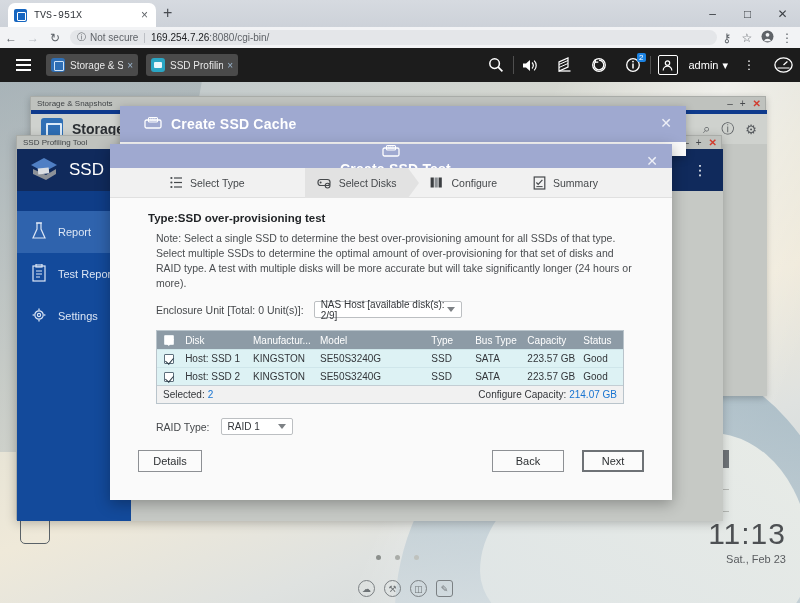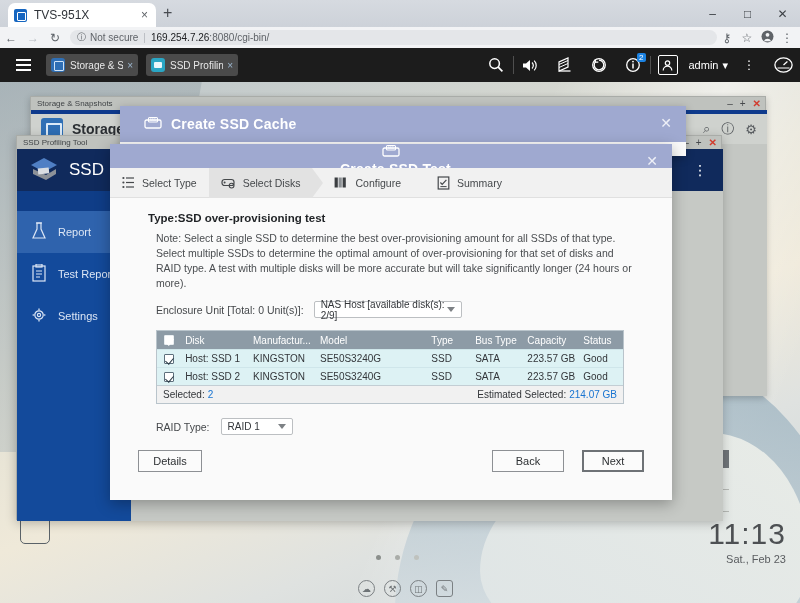--- a/index.html
+++ b/index.html
@@ -23,22 +23,22 @@
     display:flex; align-items:center; padding:0 6px;
   }
   .tab-favicon {
     width:13px; height:13px; background:#1565c0; border-radius:2px;
     position:relative; flex:0 0 auto;
   }
   .tab-favicon::after{
     content:""; position:absolute; left:3px; top:3px; width:7px; height:7px;
     border:1.6px solid #fff; border-radius:1px;
   }
-  .tab-title { font-size:12px; color:#30343a; margin-left:7px; flex:1 1 auto;
-    white-space:nowrap; overflow:hidden; }
+  .tab-title { font-size:10px; color:#30343a; margin-left:7px; flex:1 1 auto;
+    white-space:nowrap; overflow:hidden;font-family:Liberation Mono, monospace; }
   .tab-close { font-size:12px; color:#5f6368; line-height:1; padding:0 2px; }
   .tab-new { position:absolute; left:163px; top:6px; font-size:16px; color:#474b50;
     line-height:14px; }
 
   .win-btns { position:absolute; right:0; top:0; height:27px; display:flex; }
   .win-btn { width:35px; height:27px; display:flex; align-items:center;
     justify-content:center; font-size:12px; color:#3b3f44; }
 
   .chrome-toolbar {
     position:absolute; left:0; top:27px; width:800px; height:21px;
@@ -236,21 +236,21 @@
   
   .dlg-test {
     position:absolute; left:110px; top:144px; width:562px; height:356px;
     background:#fafafa; box-shadow:0 4px 14px rgba(0,0,0,.3);
   }
   .dt-bar { height:24px; background:#9fa9d0; display:flex; align-items:center;
     position:relative;flex-direction:column; }
   .dt-steps { height:30px; background:#f1f1f1; display:flex; align-items:center;
     border-bottom:1px solid #e0e0e0; position:relative; }
   .step { display:flex; align-items:center; gap:7px; padding:0 12px; height:30px;
-    font-size:10.5px; color:#45484b; position:relative; }
+    font-size:10.5px; color:#45484b; position:relative;margin-left:48px; }
   .step.active { background:#e2e2e2; }
   .step.active::after {
     content:""; position:absolute; right:-11px; top:0; width:0; height:0;
     border-top:15px solid transparent; border-bottom:15px solid transparent;
     border-left:11px solid #e2e2e2;
   }
   .dt-body { padding:14px 0 0 0; position:relative; height:290px; }
   .dt-type { font-size:11.5px; font-weight:bold; color:#1f2225; margin:0 0 7px 38px; }
   .dt-note { font-size:10.5px; color:#4a4d50; line-height:15px;
     margin:0 36px 0 46px; }
@@ -567,21 +567,21 @@
           <span class="c-type">SSD</span>
           <span class="c-bus">SATA</span>
           <span class="c-cap">223.57 GB</span>
           <span class="c-st">Good</span>
         </div>
 
         <div class="tbl-f">
           <span>Selected:</span>
           <span class="blue" style="margin-left:3px;">2</span>
           <span style="flex:1 1 auto;"></span>
-          <span>Estimated Selected:</span>
+          <span>Configure Capacity:</span>
           <span class="blue" style="margin-left:3px;">214.07 GB</span>
         </div>
       </div>
 
       <div class="raid-row">
         <span class="enc-lbl">RAID Type:</span>
         <span class="sel" style="width:72px;">
           <span>RAID 1</span>
           <span class="car"></span>
         </span>

